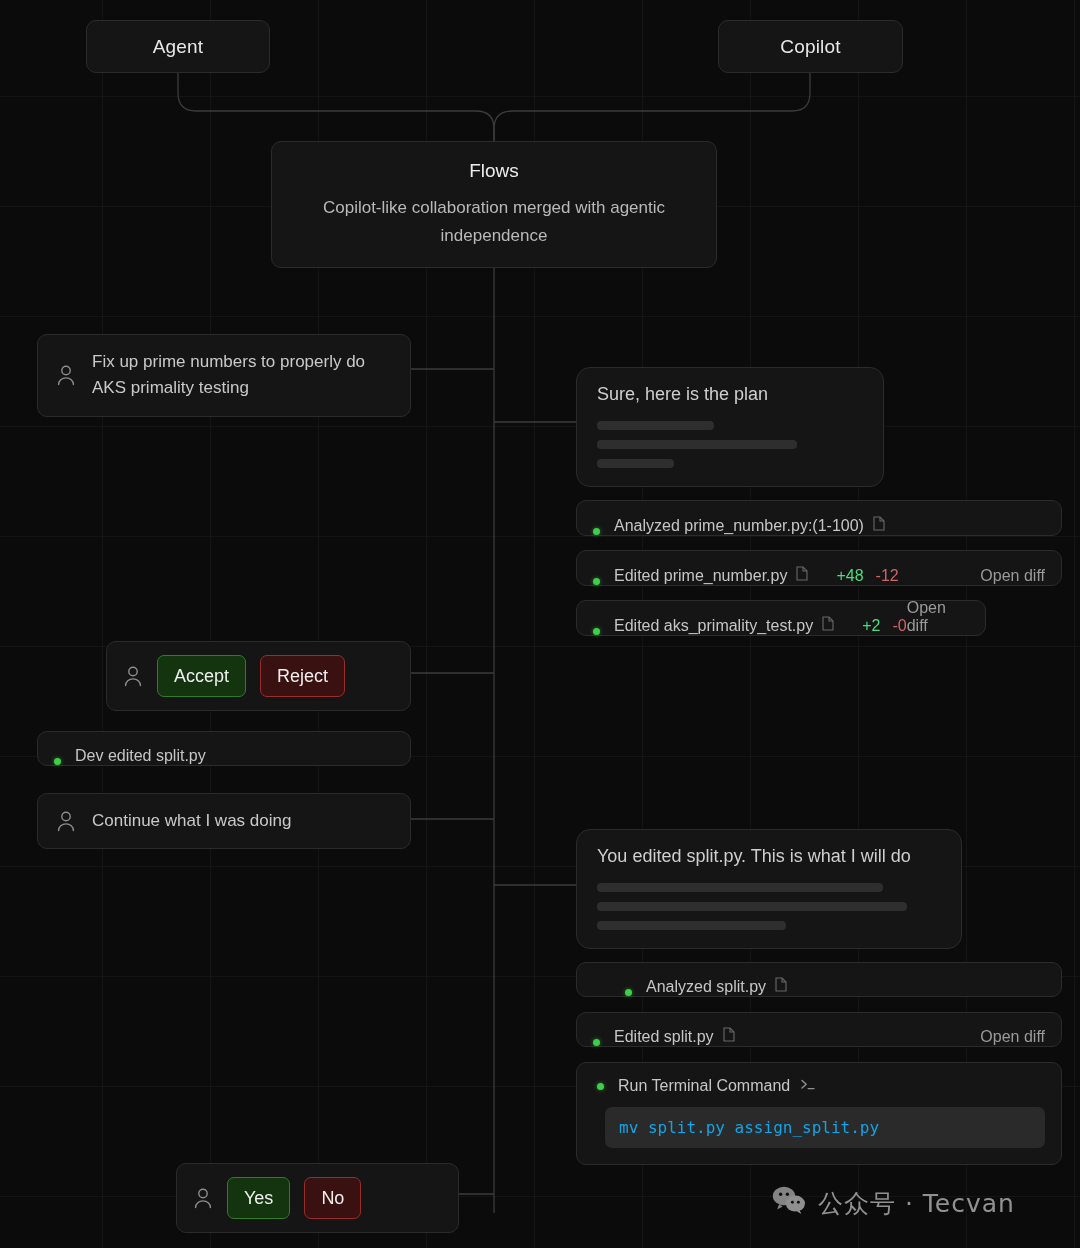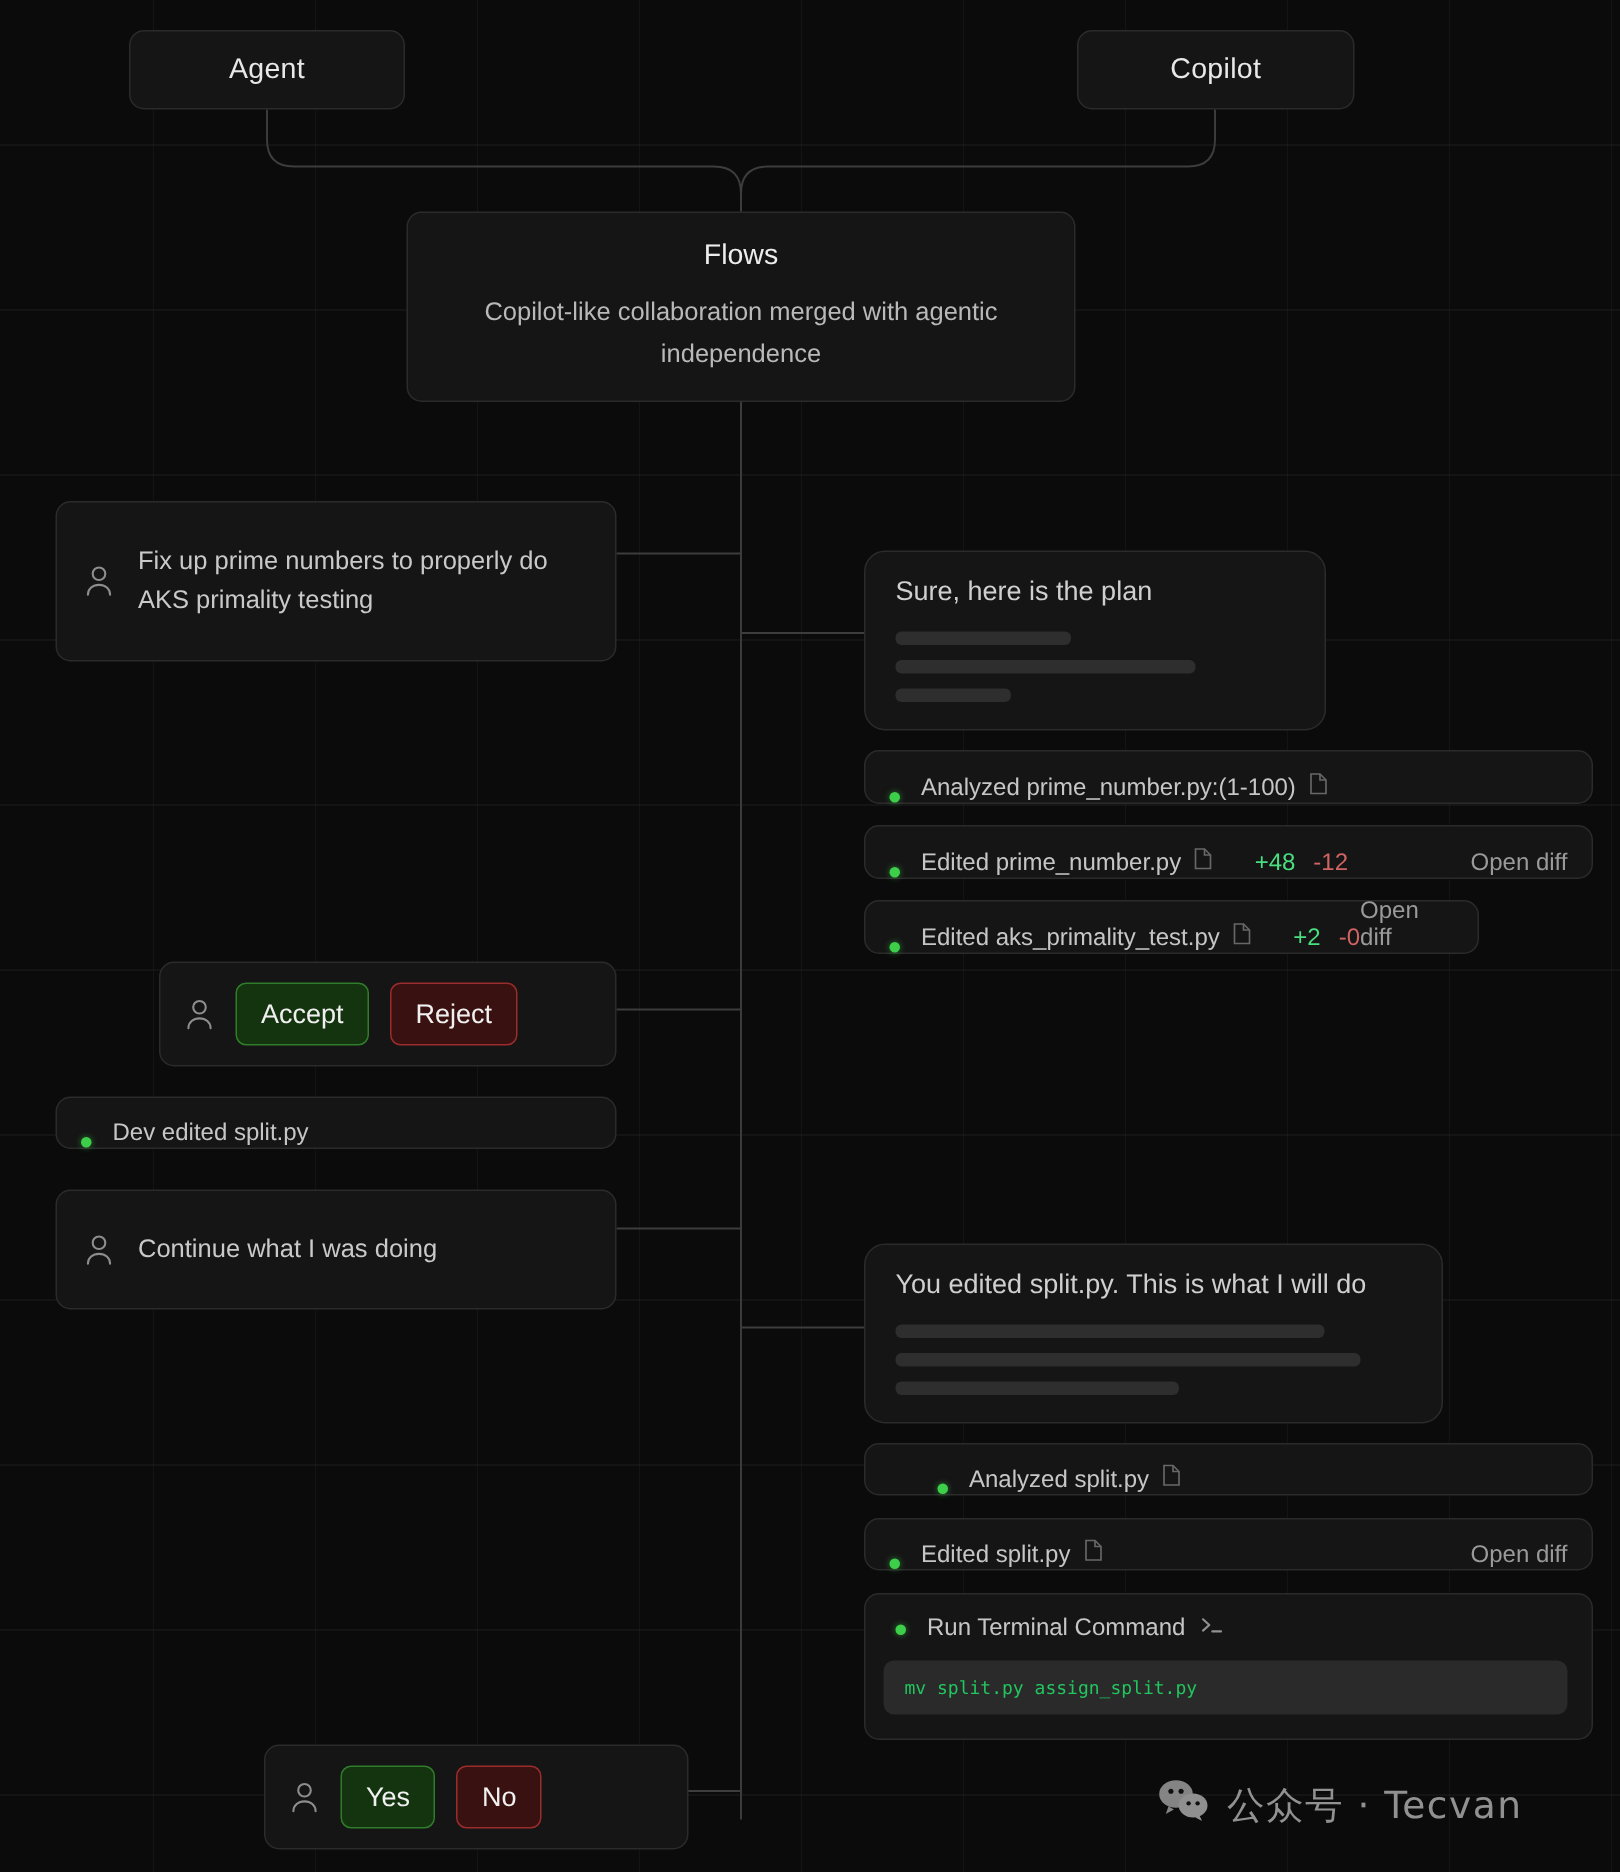--- a/index.html
+++ b/index.html
@@ -37,21 +37,21 @@
   
   .flows{
     padding:18px 26px;text-align:center;
   }
   .flows .title{font-size:19px;color:#ededed;margin-bottom:12px;}
   .flows .sub{font-size:17px;color:#b9b9b9;line-height:1.62;}
 
   
   .usercard{
     display:flex;align-items:center;gap:16px;
-    padding:26px 18px;
+    padding:14px 18px;
   }
   .usercard .txt{font-size:17px;color:#c9c9c9;line-height:1.55;}
   .person{flex:0 0 auto;width:20px;height:24px;}
 
   
   .actioncard{
     display:flex;align-items:center;gap:14px;
     padding:13px 16px;
   }
   .btn{
@@ -85,25 +85,25 @@
   .fileicon{margin-left:9px;opacity:.62;flex:0 0 auto;}
   .termicon{margin-left:10px;opacity:.8;flex:0 0 auto;}
   .add{color:#4ade80;margin-left:28px;font-size:16px;}
   .del{color:#d06363;margin-left:12px;font-size:16px;}
   .opendiff{margin-left:auto;color:#9a9a9a;font-size:16px;cursor:pointer;}
 
   
   .termcard{padding:4px;}
   .termhead{display:flex;align-items:center;padding:0 16px;height:38px;font-size:16px;color:#c6c6c6;}
   .termbody{
-    margin:2px 12px 12px 8px;
+    margin:2px 12px 12px 24px;
     background:#2a2a2a;border-radius:7px;
     padding:11px 14px;
     font-family:"DejaVu Sans Mono", monospace;
-    font-size:12px;color:#22c55e;white-space:pre;
+    font-size:16px;color:#0ea5e9;white-space:pre;
   }
 
   
   #watermark{
     position:absolute;left:772px;top:1186px;
     display:flex;align-items:center;gap:12px;
     color:#9d9d9d;font-size:25px;letter-spacing:1px;
     opacity:.92;
   }
   #watermark .wmtext{font-family:"DejaVu Sans", sans-serif;}

